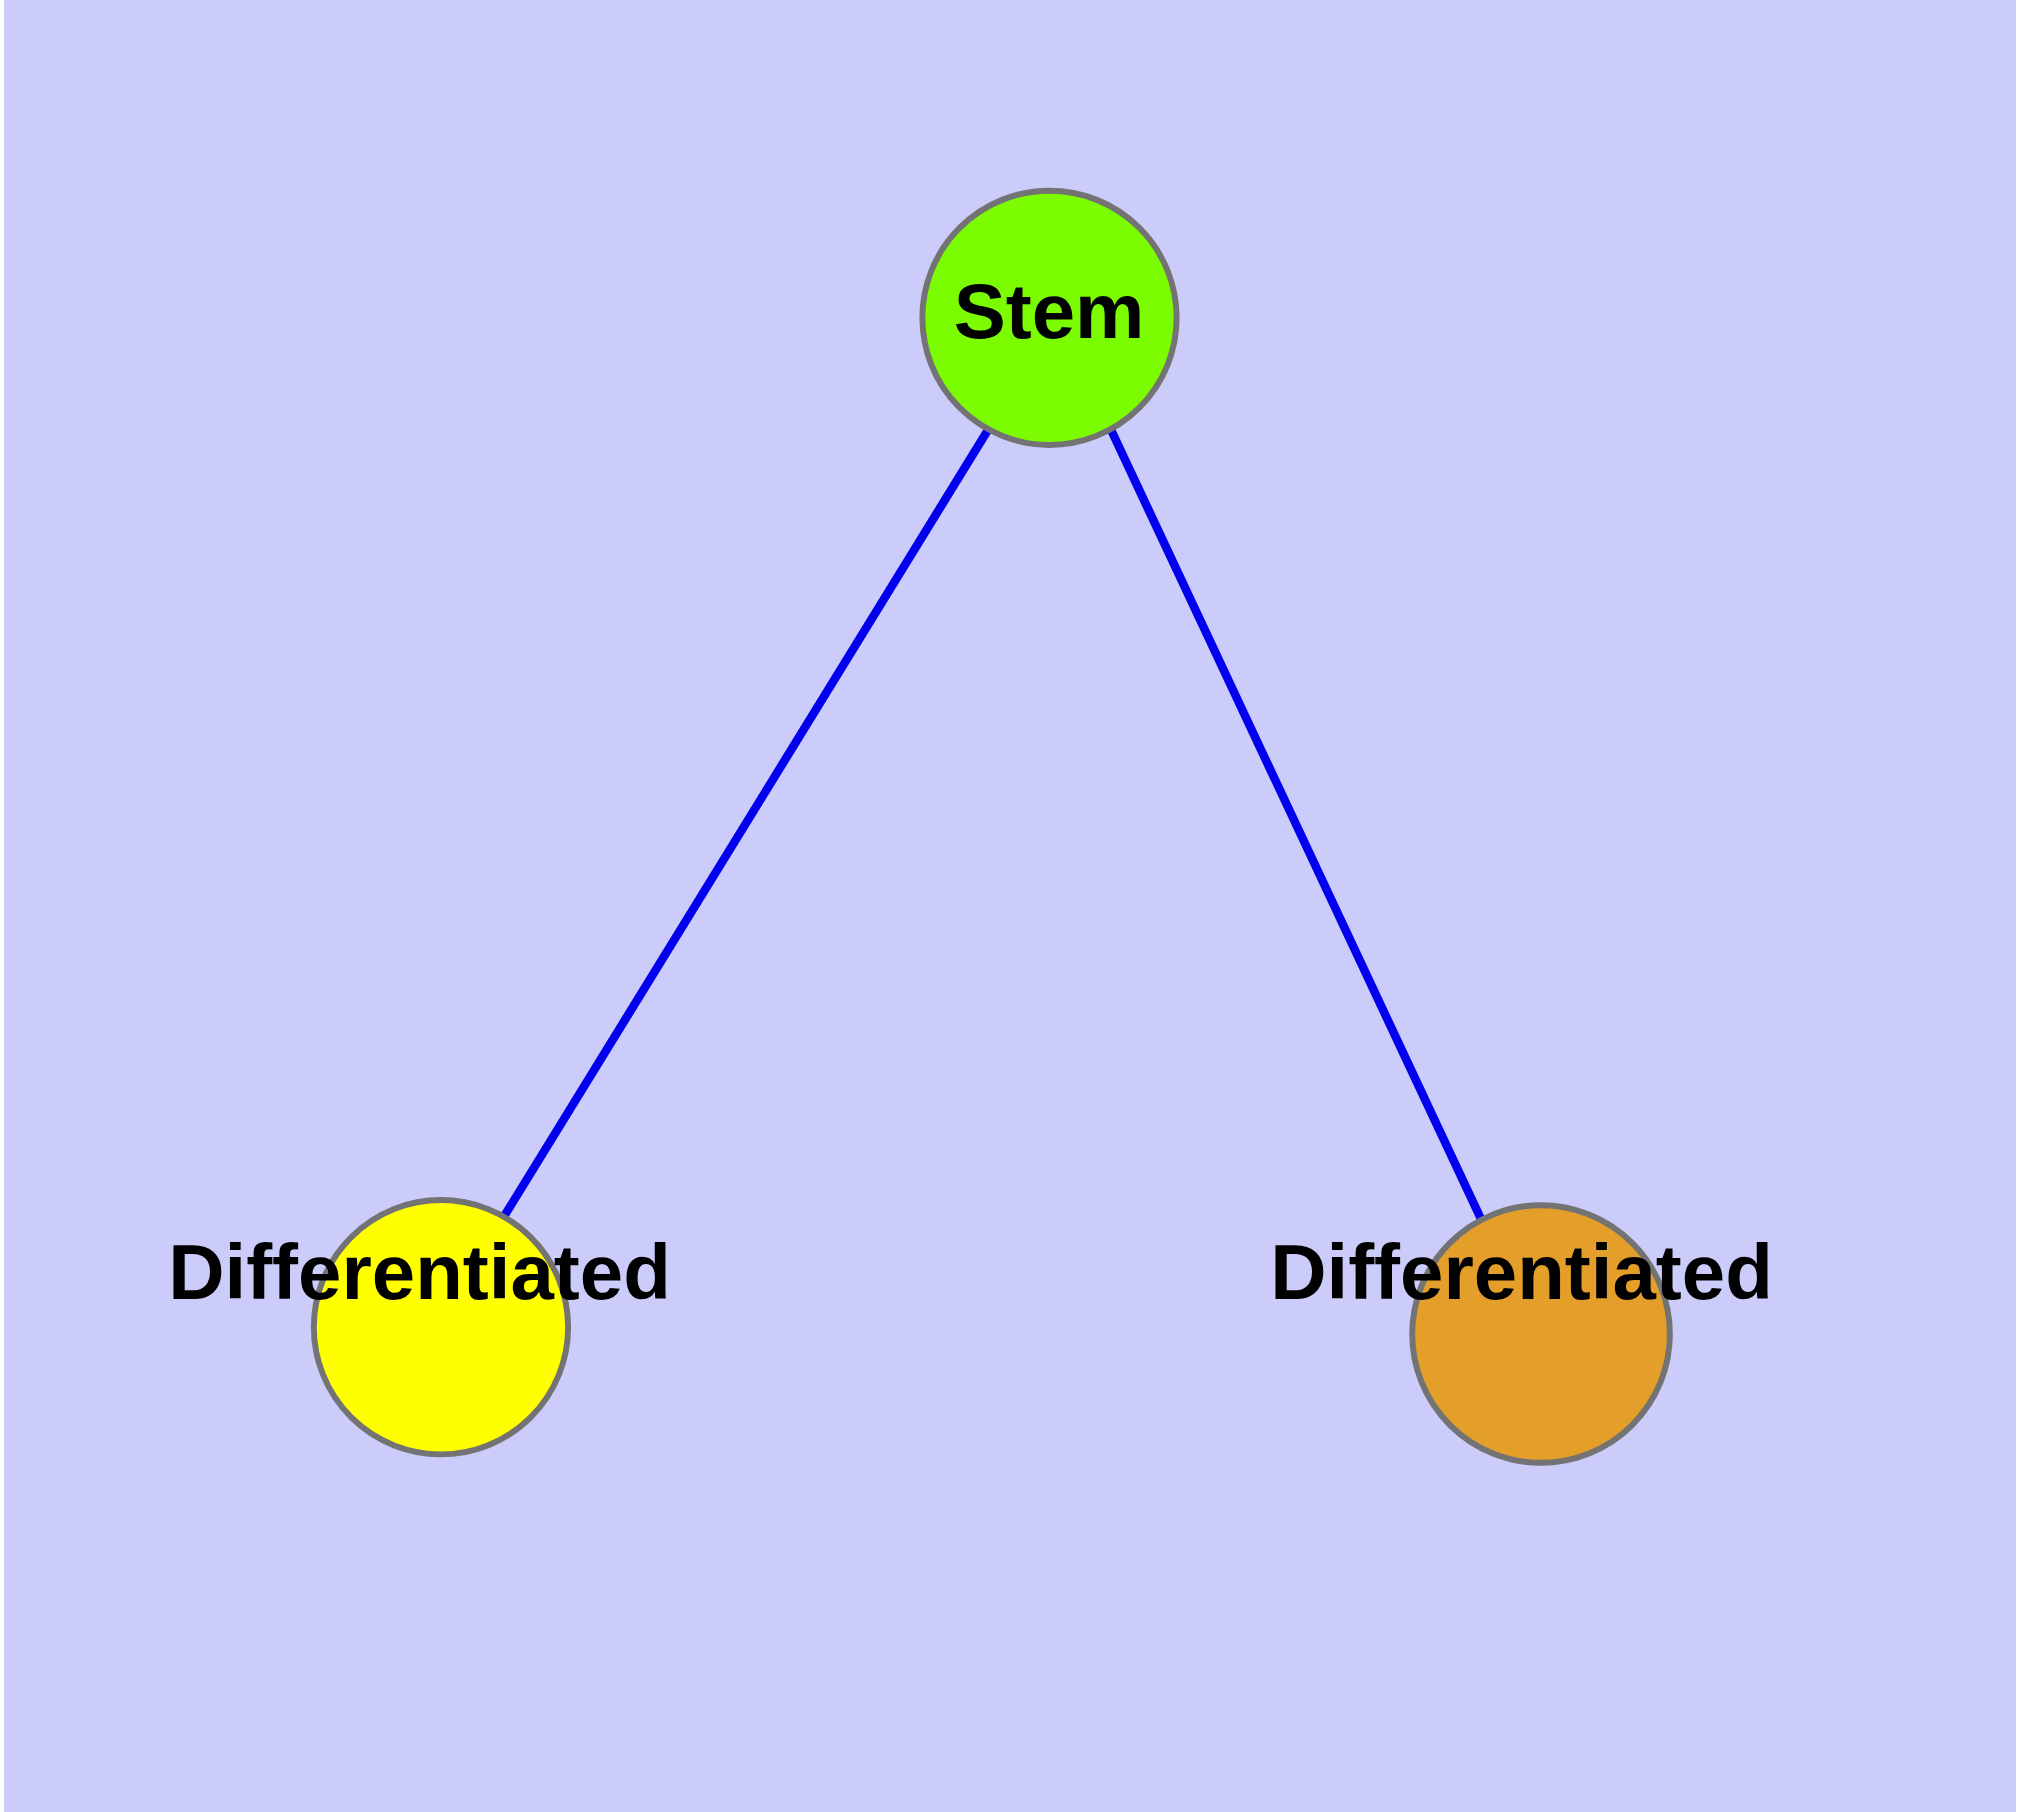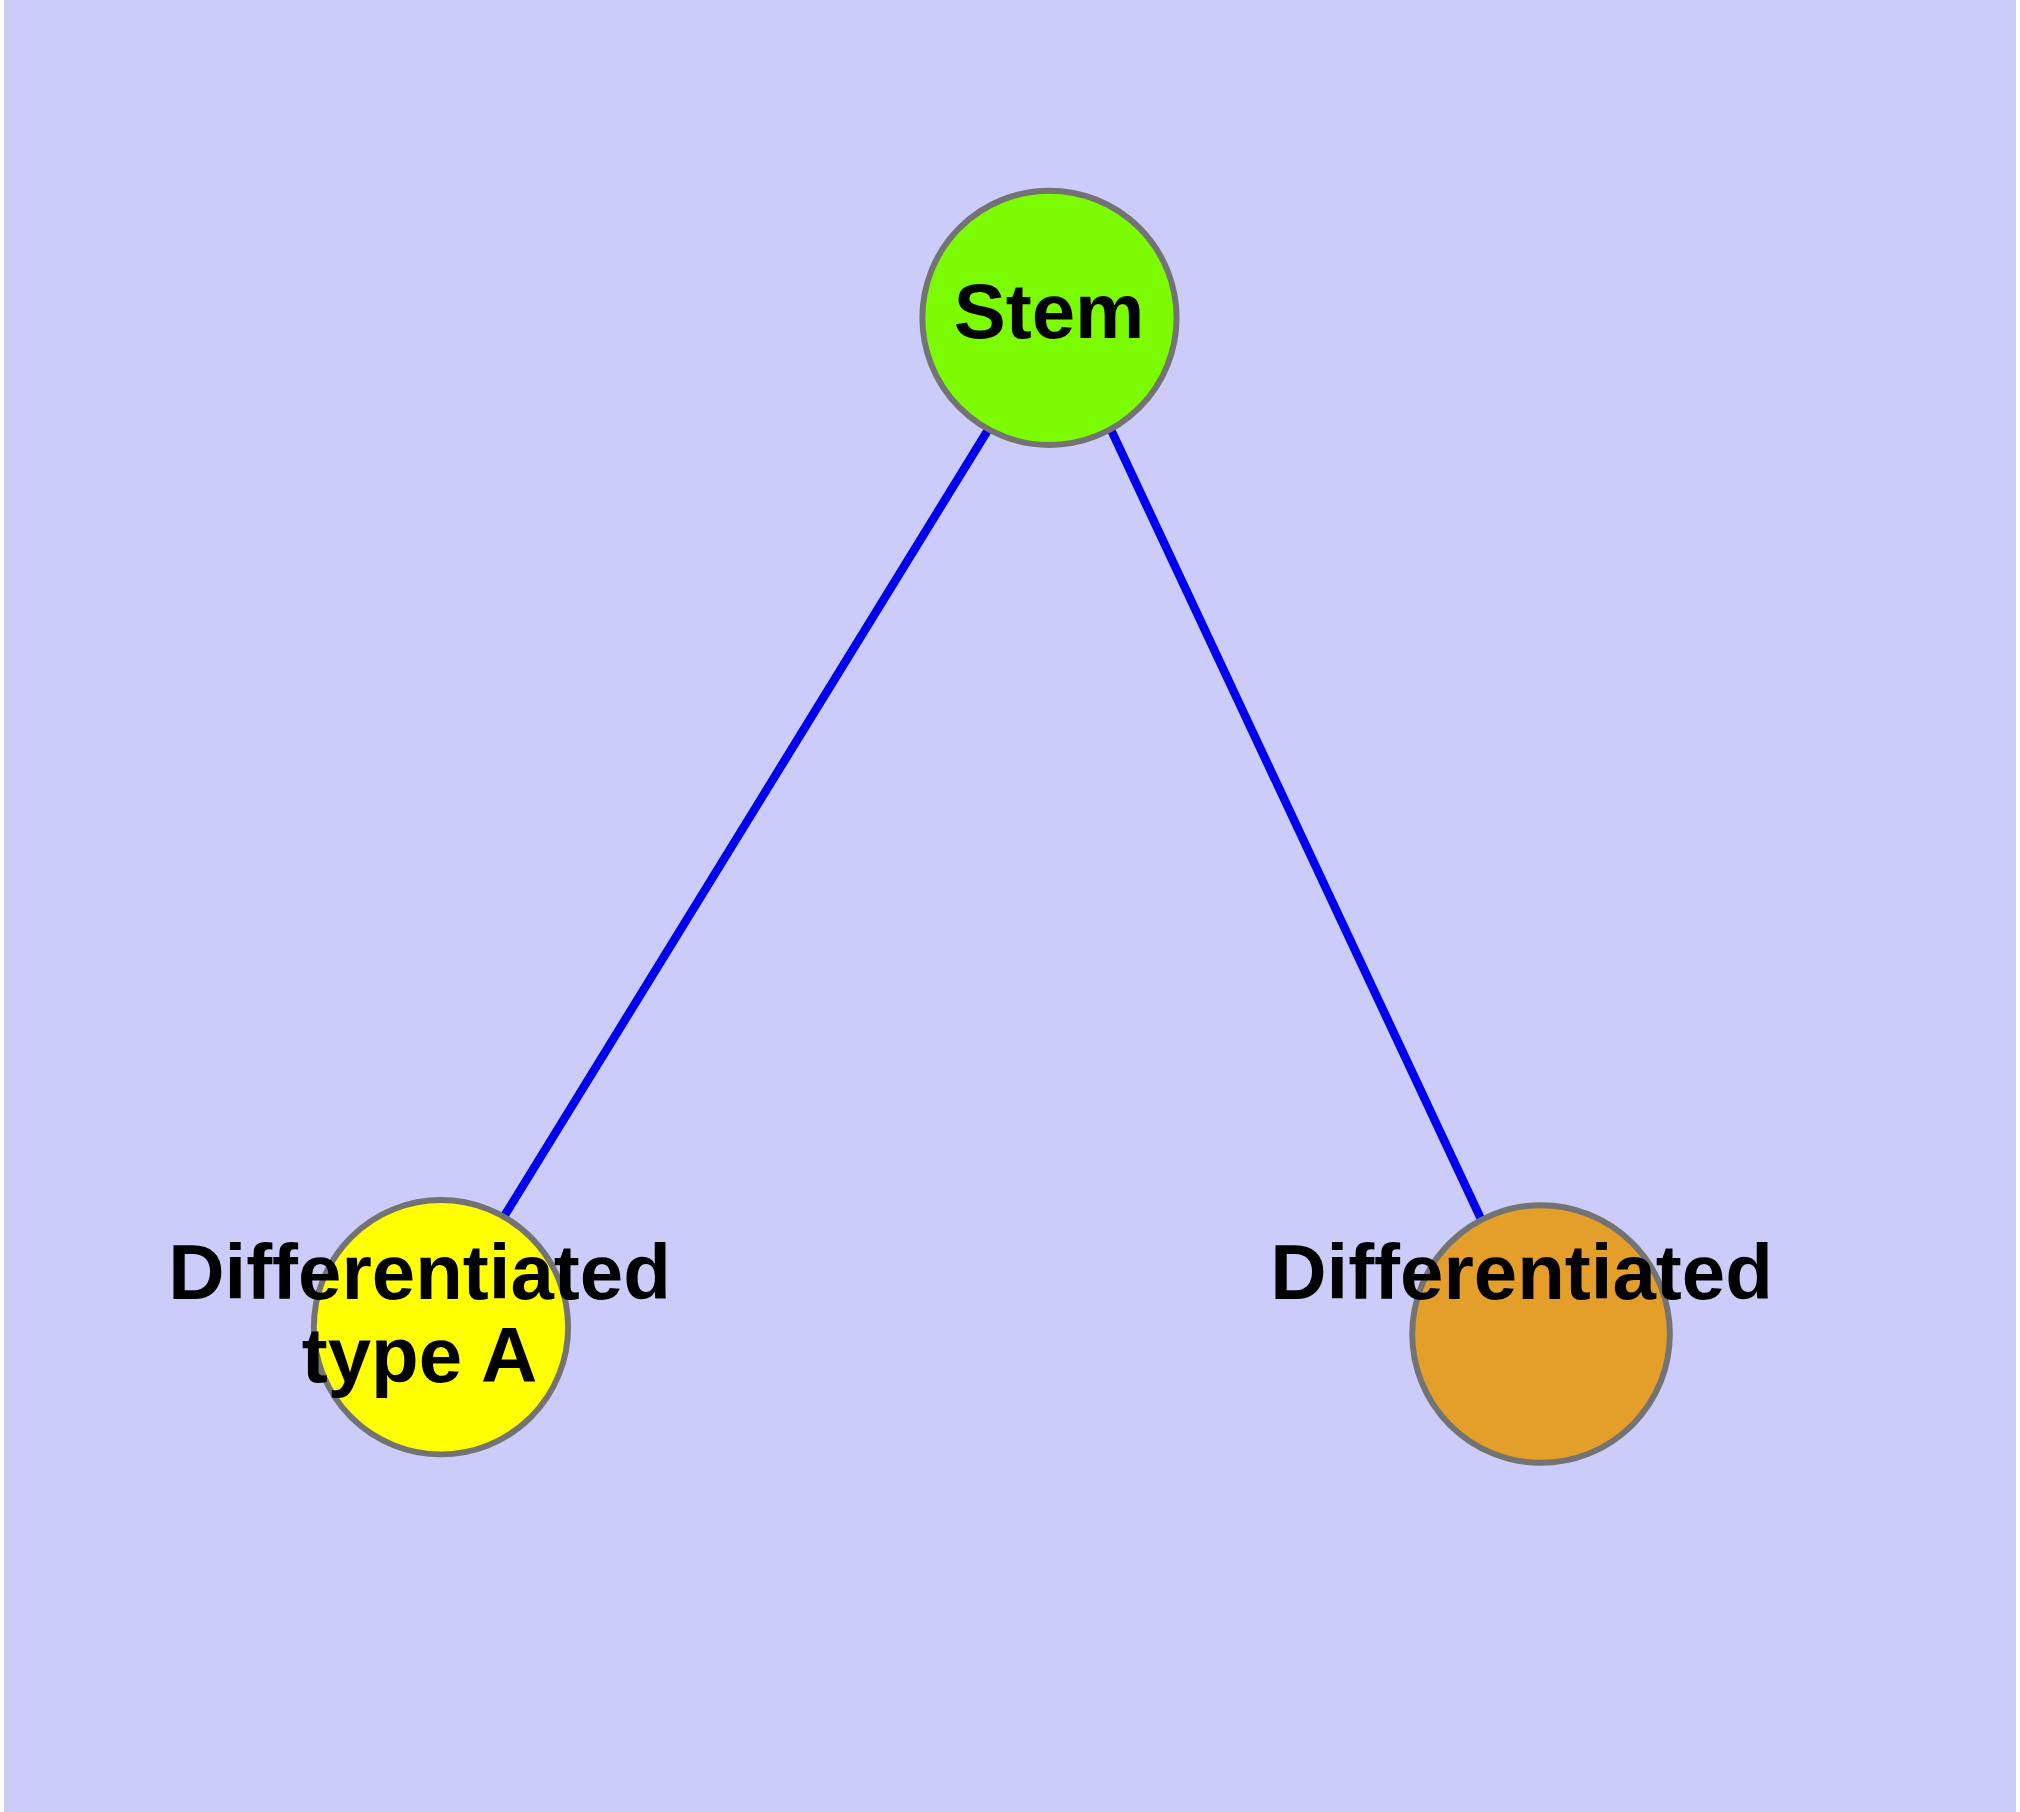--- a/index.html
+++ b/index.html
@@ -75,18 +75,18 @@
 
     <g>
       <circle cx="520" cy="1566" r="150" fill="#ffff00" stroke="#737373" stroke-width="7"></circle>
       <circle cx="1818" cy="1574" r="152" fill="#e39f2a" stroke="#737373" stroke-width="7"></circle>
       <circle cx="1238" cy="375" r="150" fill="#7cfc00" stroke="#737373" stroke-width="7"></circle>
     </g>
   </svg>
 
   <div class="node-label" id="label-stem"><span>Stem</span></div>
 
-  <div class="node-label" id="label-diff-a"><span>Differentiated</span><br><span>type A</span></div>
+  <div class="node-label" id="label-diff-a"><span>Differentiated</span><br></div>
 
   <div class="node-label" id="label-diff-b"><span>Differentiated</span><br></div>
 
 </div>
 
 
 </body></html>

